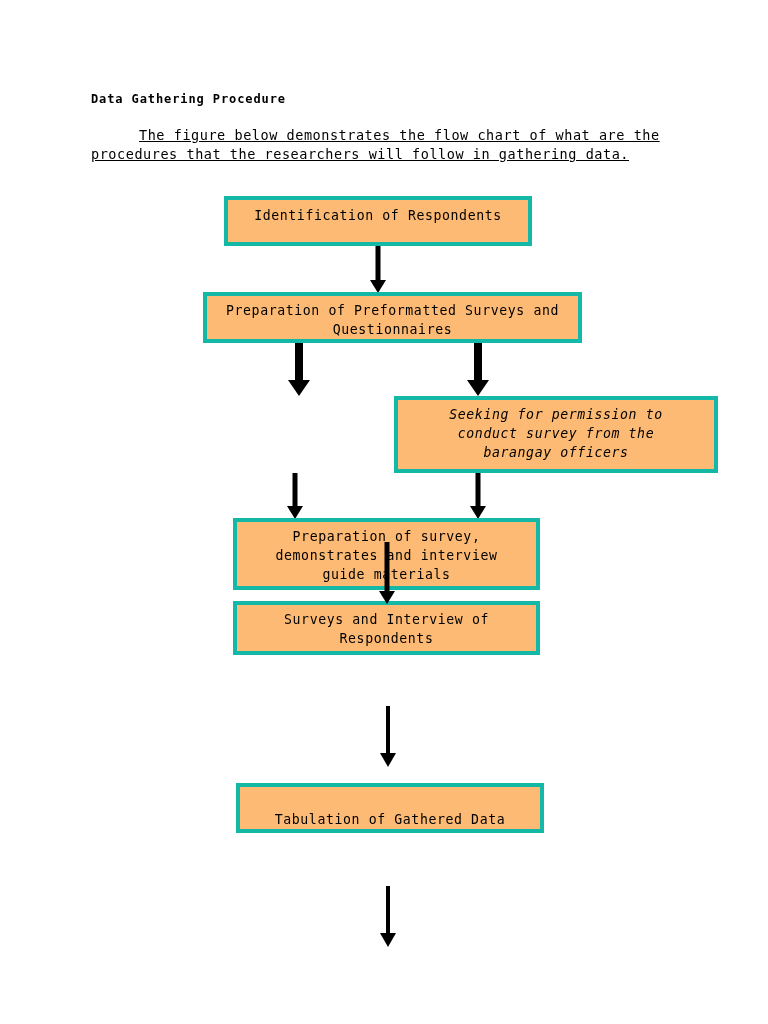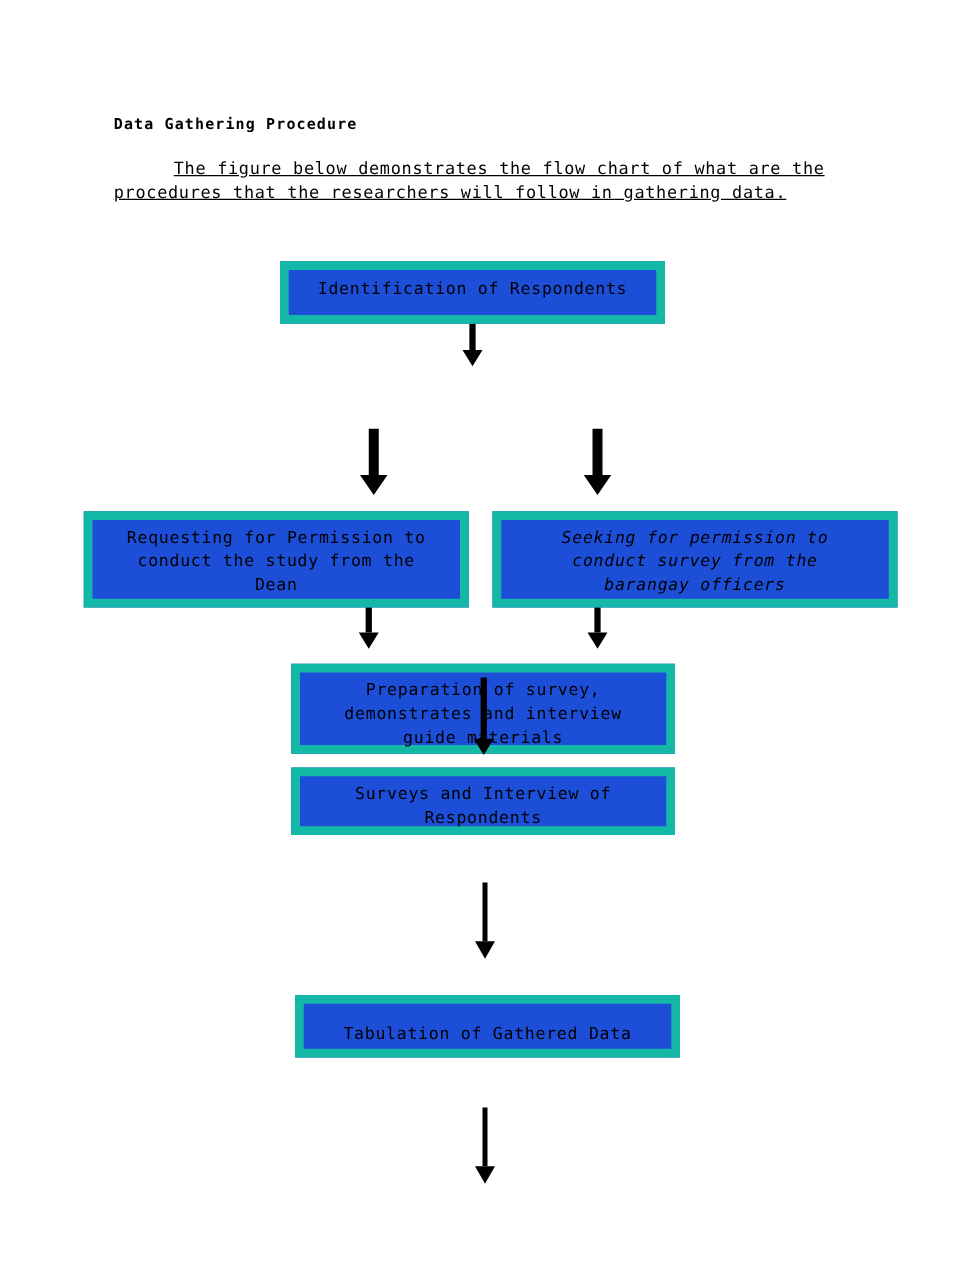--- a/index.html
+++ b/index.html
@@ -37,37 +37,36 @@
     letter-spacing: 0.55px;
     text-indent: 48px;
     text-align: left;
     text-decoration: underline;
   }
 
   
   .fbox {
     position: absolute;
     box-sizing: border-box;
-    border: 7px solid #14b8a6;
-    background: #1d4ed8;
+    border: 4px solid #14b8a6;
+    background: #fdba74;
     display: flex;
     justify-content: center;
     padding-top: 6px;
     z-index: 2;
-    margin-top: 13px;
   }
   .fbox .txt {
     font-size: 13.2px;
     line-height: 19px;
     letter-spacing: 0.6px;
     text-align: center;
     white-space: pre-line;
   }
   .fbox.pad-top-sm { padding-top: 5px; }
-  .fbox.pad-top-md { padding-top: 15px; }
+  .fbox.pad-top-md { padding-top: 15px; align-items: flex-end; }
 
   
   #box-identification   { left: 224px; top: 196px;  width: 308px; height: 50px; }
   #box-preparation-surv { left: 203px; top: 292px;  width: 379px; height: 51px; }
   #box-dean             { left: 67px;  top: 396px;  width: 308px; height: 77px; }
   #box-barangay         { left: 394px; top: 396px;  width: 324px; height: 77px; font-style: italic; }
   #box-materials        { left: 233px; top: 518px;  width: 307px; height: 72px; }
   #box-survey-interview { left: 233px; top: 601px;  width: 307px; height: 54px; }
   #box-tabulation       { left: 236px; top: 783px;  width: 308px; height: 50px; }
 
@@ -136,26 +135,25 @@
 <div id="page">
 
   <div class="heading">Data Gathering Procedure</div>
 
   <div class="para">The figure below demonstrates the flow chart of what are the procedures that the researchers will follow in gathering data.</div>
 
   <div class="fbox" id="box-identification">
     <span class="txt">Identification of Respondents</span>
   </div>
 
-
-  <div class="fbox pad-top-sm" id="box-dean">
-    <span class="txt">Requesting for Permission to
-conduct the study from the
-Dean</span>
-  </div>
+  <div class="fbox pad-top-sm" id="box-preparation-surv">
+    <span class="txt">Preparation of Preformatted Surveys and
+Questionnaires</span>
+  </div>
+
 
   <div class="fbox pad-top-sm" id="box-barangay">
     <span class="txt">Seeking for permission to
 conduct survey from the
 barangay officers</span>
   </div>
 
   <div class="fbox pad-top-sm" id="box-materials">
     <span class="txt">Preparation of survey,
 demonstrates and interview

